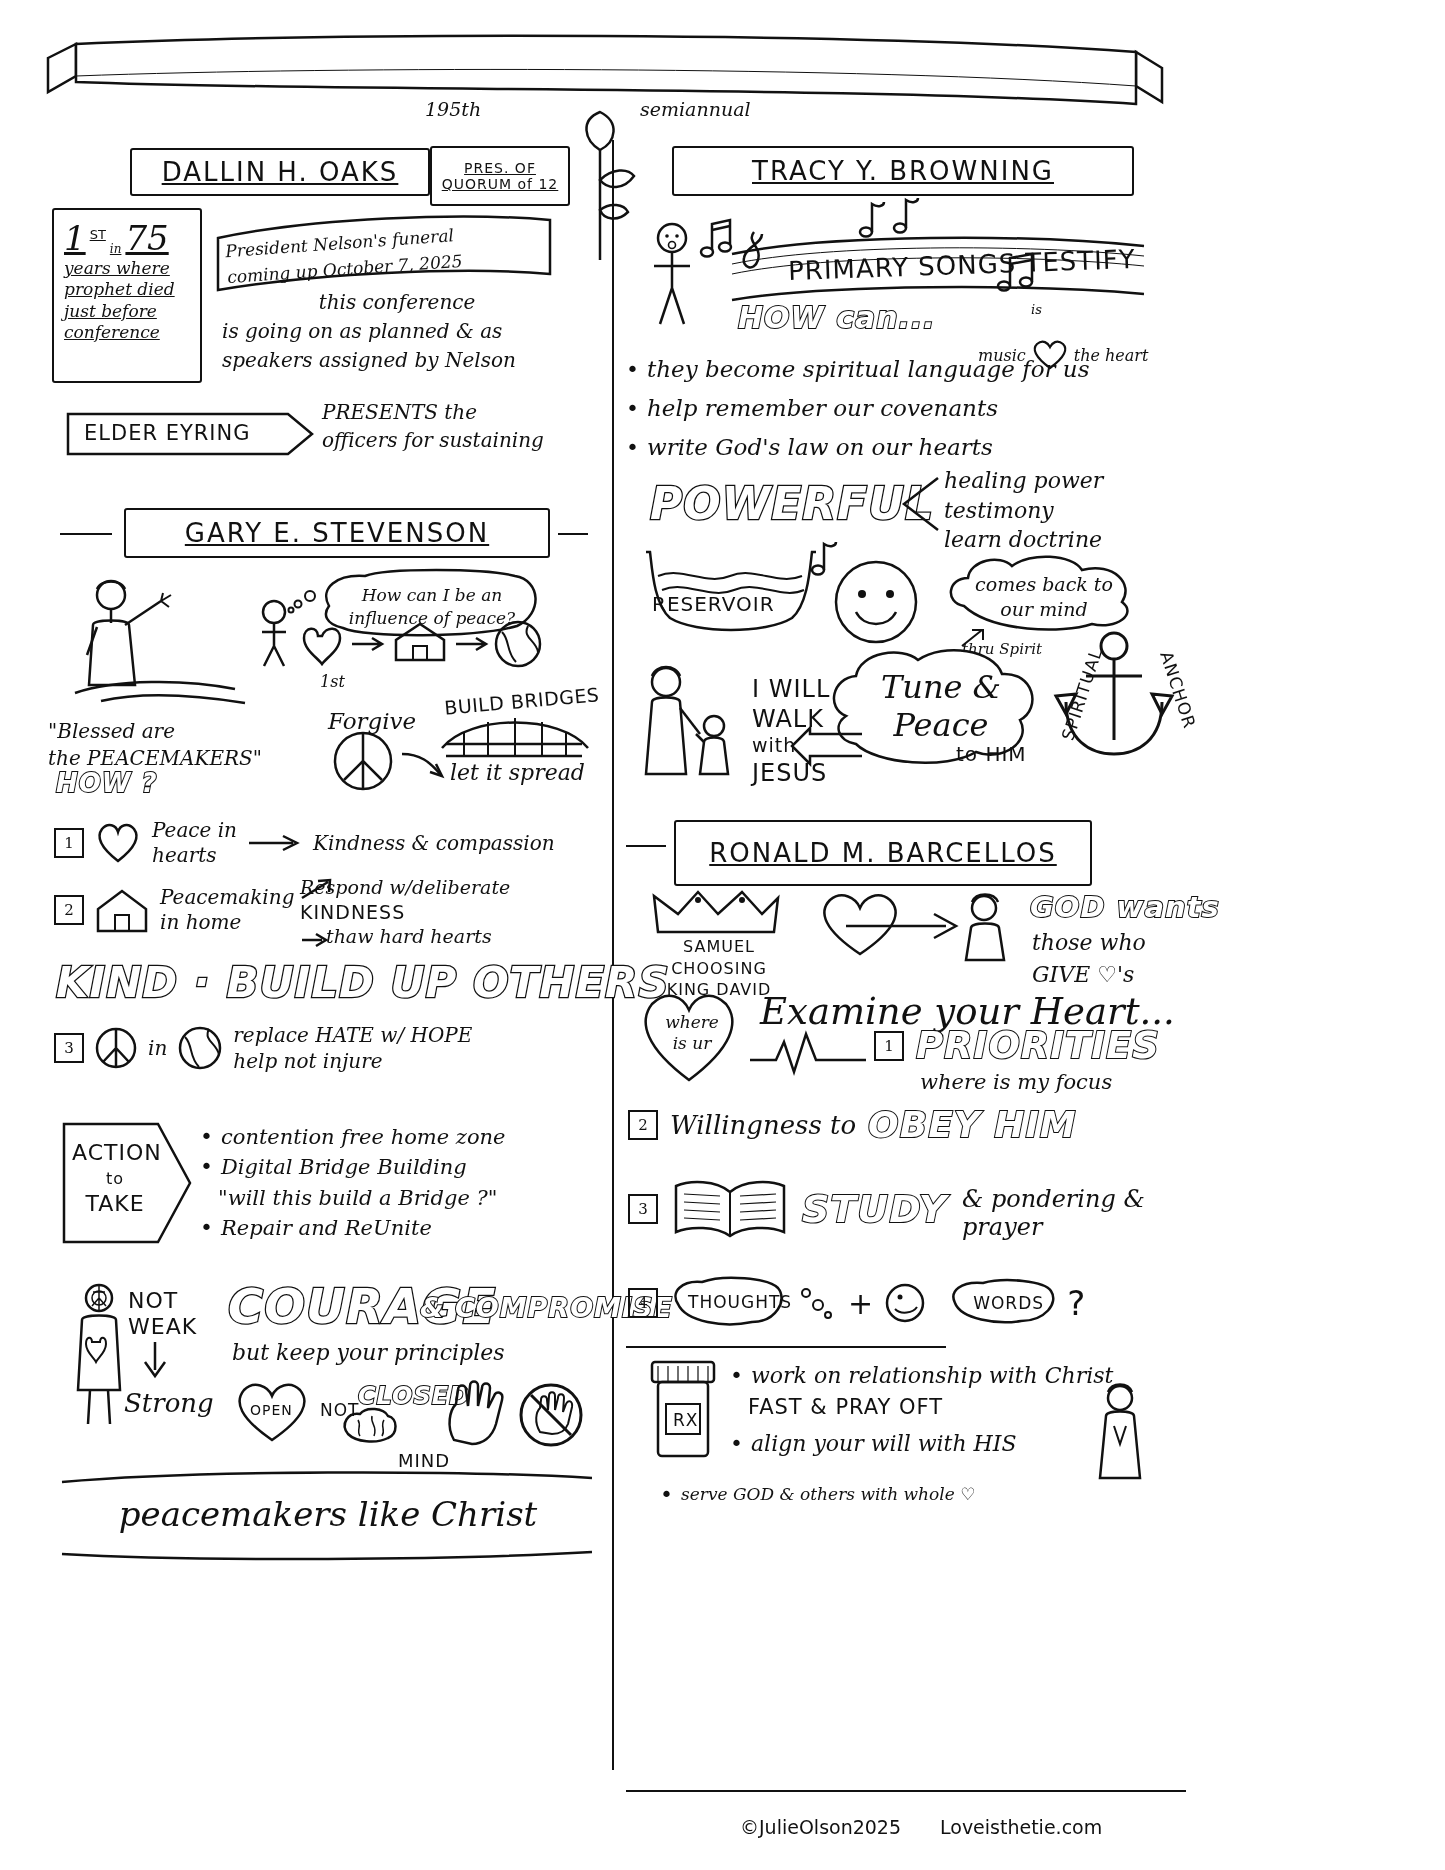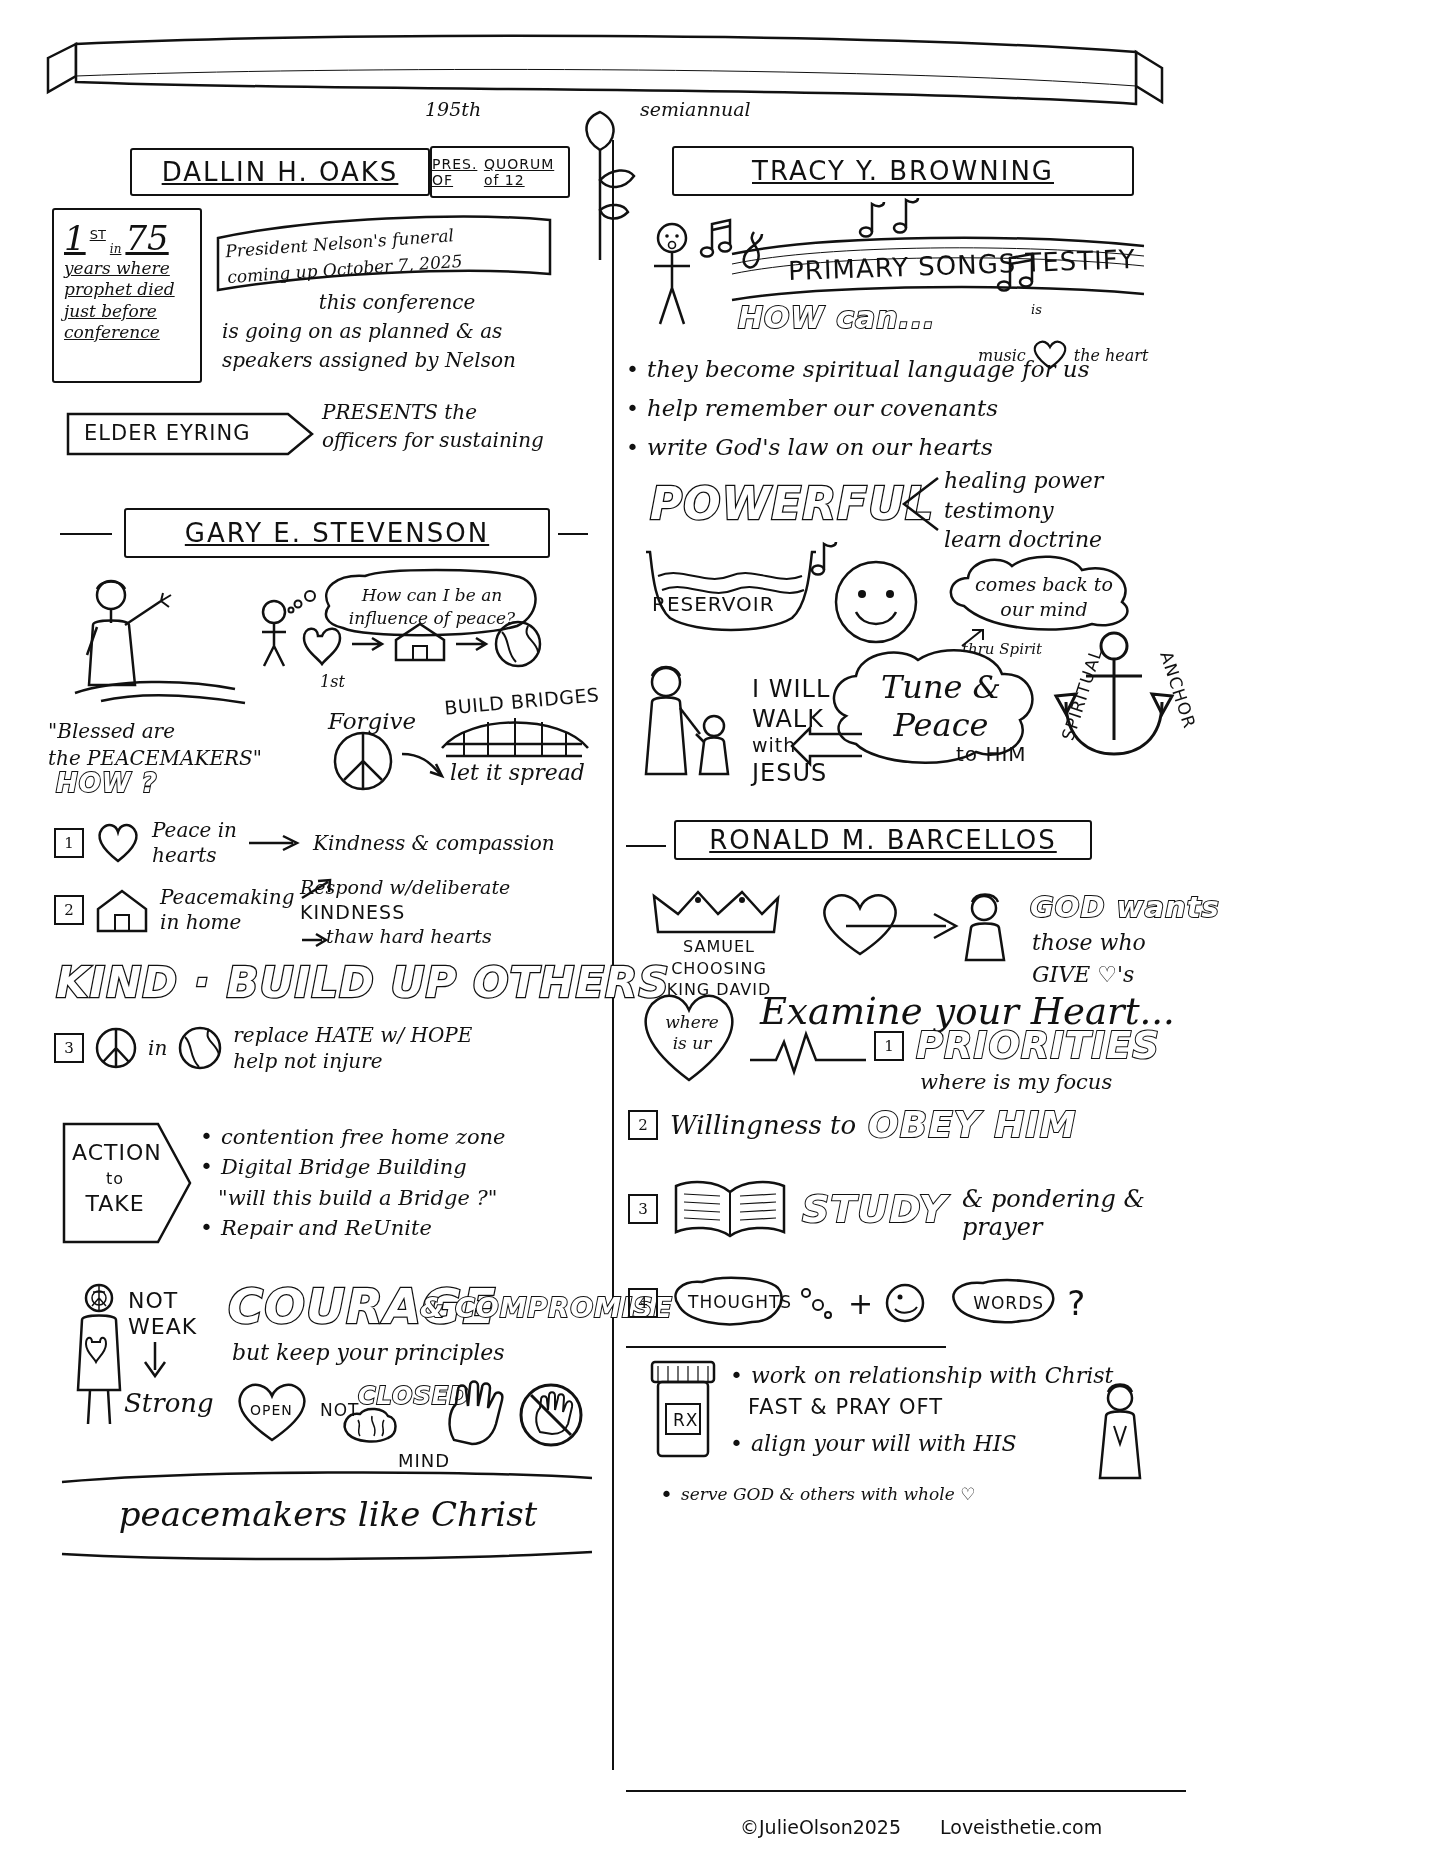--- a/index.html
+++ b/index.html
@@ -108,21 +108,21 @@
       <path d="M30 70 C42 58 58 58 64 66 C54 80 38 80 30 70 Z" stroke="#111" stroke-width="2.5" fill="none"></path>
       <path d="M30 100 C40 92 54 94 58 102 C48 112 34 110 30 100 Z" stroke="#111" stroke-width="2.5" fill="none"></path>
     </svg>
   </div>
 
   <div class="divider-v"></div>
 
   <div class="abs box" style="left:130px; top:148px; width:300px; height:48px;">
     <span class="hdr">DALLIN H. OAKS</span>
   </div>
-  <div class="abs box" style="left:430px; top:146px; width:140px; height:52px; flex-direction:row; font-size:14px; letter-spacing:1px;">
+  <div class="abs box" style="left:430px; top:146px; width:140px; height:60px; flex-direction:column; font-size:14px; letter-spacing:1px;">
     <span>PRES. OF</span>
     <span>QUORUM of 12</span>
   </div>
 
   <div class="abs box" style="left:52px; top:208px; width:150px; height:175px; flex-direction:column; align-items:flex-start; padding:8px 10px; justify-content:flex-start;">
     <div style="display:flex; align-items:flex-end; gap:4px;">
       <span class="ital" style="font-size:34px;">1</span>
       <span style="font-size:13px; margin-bottom:16px;">ST</span>
       <span class="ital" style="font-size:12px; margin-bottom:2px;">in</span>
       <span class="ital" style="font-size:34px;">75</span>
@@ -577,21 +577,21 @@
       <path d="M34 52 L90 52" stroke="#111" stroke-width="3"></path>
       <path d="M14 78 C14 116 38 130 62 130 C86 130 110 116 110 78" fill="none" stroke="#111" stroke-width="3"></path>
       <path d="M4 72 L24 70 L14 90 Z" fill="none" stroke="#111" stroke-width="3"></path>
       <path d="M120 72 L100 70 L110 90 Z" fill="none" stroke="#111" stroke-width="3"></path>
     </svg>
   </div>
   <div class="abs hdr" style="left:1034px; top:684px; font-size:17px; letter-spacing:1px; transform:rotate(-72deg);">SPIRITUAL</div>
   <div class="abs hdr" style="left:1138px; top:680px; font-size:17px; letter-spacing:1px; transform:rotate(72deg);">ANCHOR</div>
 
   <div class="abs" style="left:626px; top:845px; width:40px; border-top:2.5px solid #111;"></div>
-  <div class="abs box" style="left:674px; top:820px; width:418px; height:40px;">
+  <div class="abs box" style="left:674px; top:820px; width:418px; height:66px;">
     <span class="hdr">RONALD M. BARCELLOS</span>
   </div>
 
   <div class="abs" style="left:652px; top:890px;">
     <svg width="130" height="46" viewBox="0 0 130 46">
       <path d="M6 42 L2 6 L26 24 L46 2 L66 24 L90 2 L110 24 L126 8 L122 42 Z" fill="none" stroke="#111" stroke-width="2.5"></path>
       <circle cx="46" cy="10" r="3" fill="#111"></circle>
         <circle cx="90" cy="10" r="3" fill="#111"></circle>
     </svg>
   </div>

